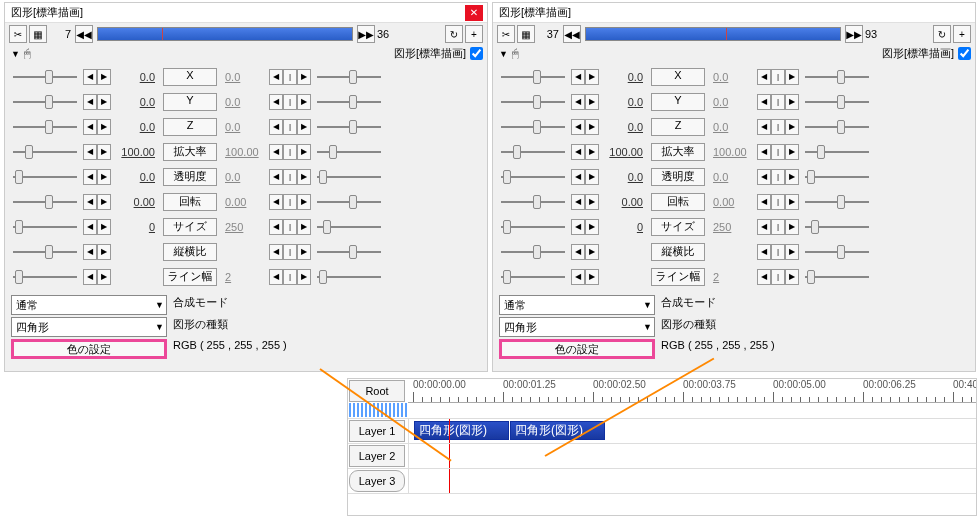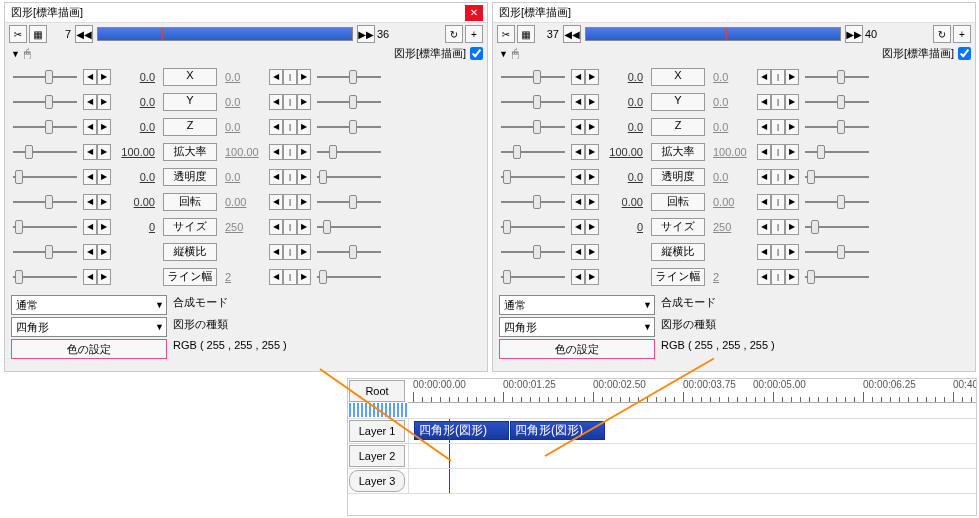--- a/index.html
+++ b/index.html
@@ -26,21 +26,21 @@
 .slider-thumb{position:absolute;top:2px;width:8px;height:14px;background:#e8e8e8;border:1px solid #888;border-radius:2px}
 .spin{display:flex}
 .spin button{width:14px;height:16px;border:1px solid #999;background:#f8f8f8;font-size:8px;padding:0;cursor:pointer}
 .val-in{width:44px;text-align:right;text-decoration:underline;color:#333;padding-right:4px}
 .param-btn{width:54px;height:18px;border:1px solid #999;background:#f8f8f8;text-align:center;cursor:pointer}
 .val-out{width:44px;text-align:left;text-decoration:underline;color:#888;padding-left:4px}
 .bottom-rows{padding:4px 6px}
 .brow{height:22px;display:flex;gap:6px}
 .combo{height:20px;border:1px solid #888;background:#fff;display:flex;align-items:center;padding:0 4px;position:relative;cursor:pointer}
 .combo .dd{position:absolute;right:2px;font-size:9px}
-.wide-btn{height:20px;width:156px;border:1px solid #ec4899;background:#f8f8f8;display:flex;align-items:center;justify-content:center;cursor:pointer}
+.wide-btn{height:20px;width:156px;border:3px solid #ec4899;background:#f8f8f8;display:flex;align-items:center;justify-content:center;cursor:pointer}
 .timeline{position:absolute;border:1px solid #ccc;background:#fff}
 .tl-title{padding:3px 6px;color:#aaa}
 .tl-head{display:flex;border-bottom:1px solid #ddd}
 .tl-label{width:56px;height:22px;border:1px solid #aaa;background:#f4f4f4;display:flex;align-items:center;justify-content:center;margin:1px;cursor:pointer}
 .tl-ruler{flex:1;position:relative;height:24px;border-bottom:1px solid #aaa;overflow:hidden}
 .tick{position:absolute;bottom:0;width:1px;background:#666}
 .tick.major{height:10px}
 .tick.minor{height:5px}
 .tick-label{position:absolute;top:0;font-size:10px;color:#555}
 .tl-strip{height:14px;background:repeating-linear-gradient(90deg,#5aa0ff 0,#5aa0ff 2px,#fff 2px,#fff 4px);margin:1px}
@@ -310,21 +310,21 @@
   </div>
   <div class="toolbar-row">
     <span class="icon-btn">✂</span>
     <span class="icon-btn">▦</span>
     <span class="frame-num">37</span>
     <span class="icon-btn">◀◀</span>
     <div class="seek-bar">
         <div class="seek-tick" style="left:55%"></div>
       </div>
     <span class="icon-btn">▶▶</span>
-    <span class="frame-num" style="text-align:left">40</span>
+    <span class="frame-num" style="text-align:left">93</span>
     <span style="flex:0 0 40px"></span>
     <span class="icon-btn">↻</span>
     <span class="icon-btn">+</span>
   </div>
   <div class="section-label">
     <span class="arrow">▼</span>
     <span class="mouse-ic">🖱</span>
     <span class="right-label">
         <span>図形[標準描画]</span>
         <input type="checkbox" checked="" style="">
@@ -600,21 +600,21 @@
         <div class="tick major" style="left: 275px;"></div>
         <div class="tick minor" style="left: 284px;"></div>
         <div class="tick minor" style="left: 293px;"></div>
         <div class="tick minor" style="left: 302px;"></div>
         <div class="tick minor" style="left: 311px;"></div>
         <div class="tick minor" style="left: 320px;"></div>
         <div class="tick minor" style="left: 329px;"></div>
         <div class="tick minor" style="left: 338px;"></div>
         <div class="tick minor" style="left: 347px;"></div>
         <div class="tick minor" style="left: 356px;"></div>
-        <div class="tick-label" style="left: 345px;">00:00:05.00</div>
+        <div class="tick-label" style="left: 365px;">00:00:05.00</div>
         <div class="tick major" style="left: 365px;"></div>
         <div class="tick minor" style="left: 374px;"></div>
         <div class="tick minor" style="left: 383px;"></div>
         <div class="tick minor" style="left: 392px;"></div>
         <div class="tick minor" style="left: 401px;"></div>
         <div class="tick minor" style="left: 410px;"></div>
         <div class="tick minor" style="left: 419px;"></div>
         <div class="tick minor" style="left: 428px;"></div>
         <div class="tick minor" style="left: 437px;"></div>
         <div class="tick minor" style="left: 446px;"></div>

